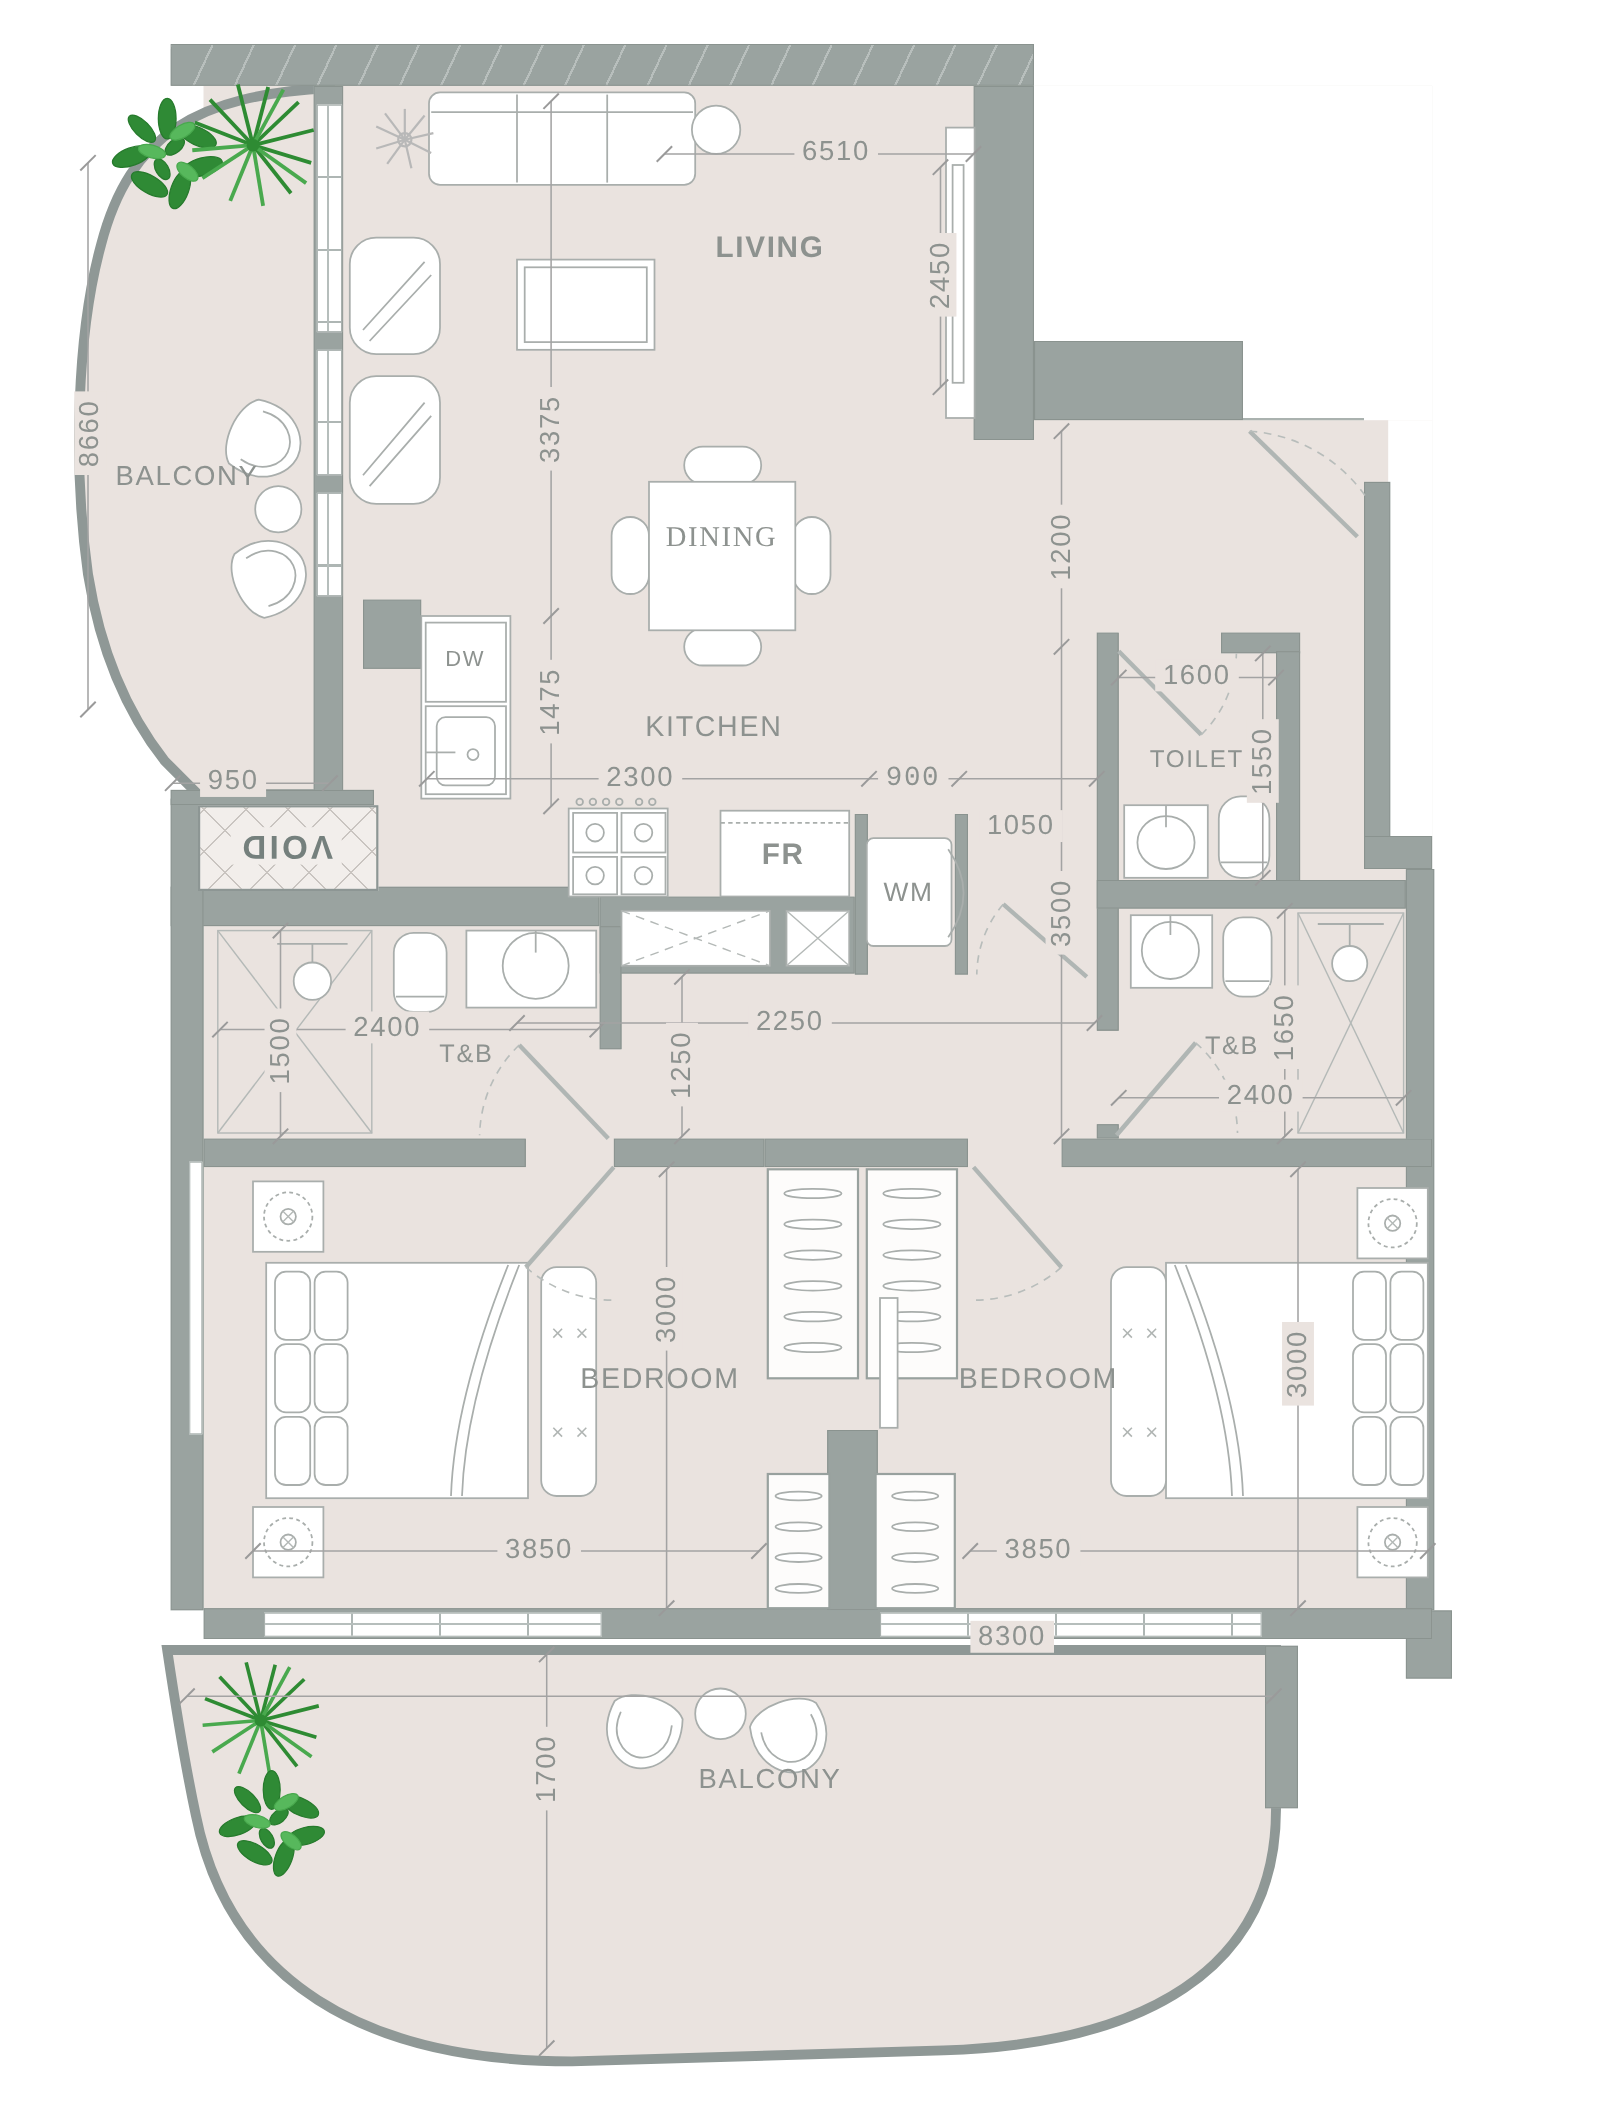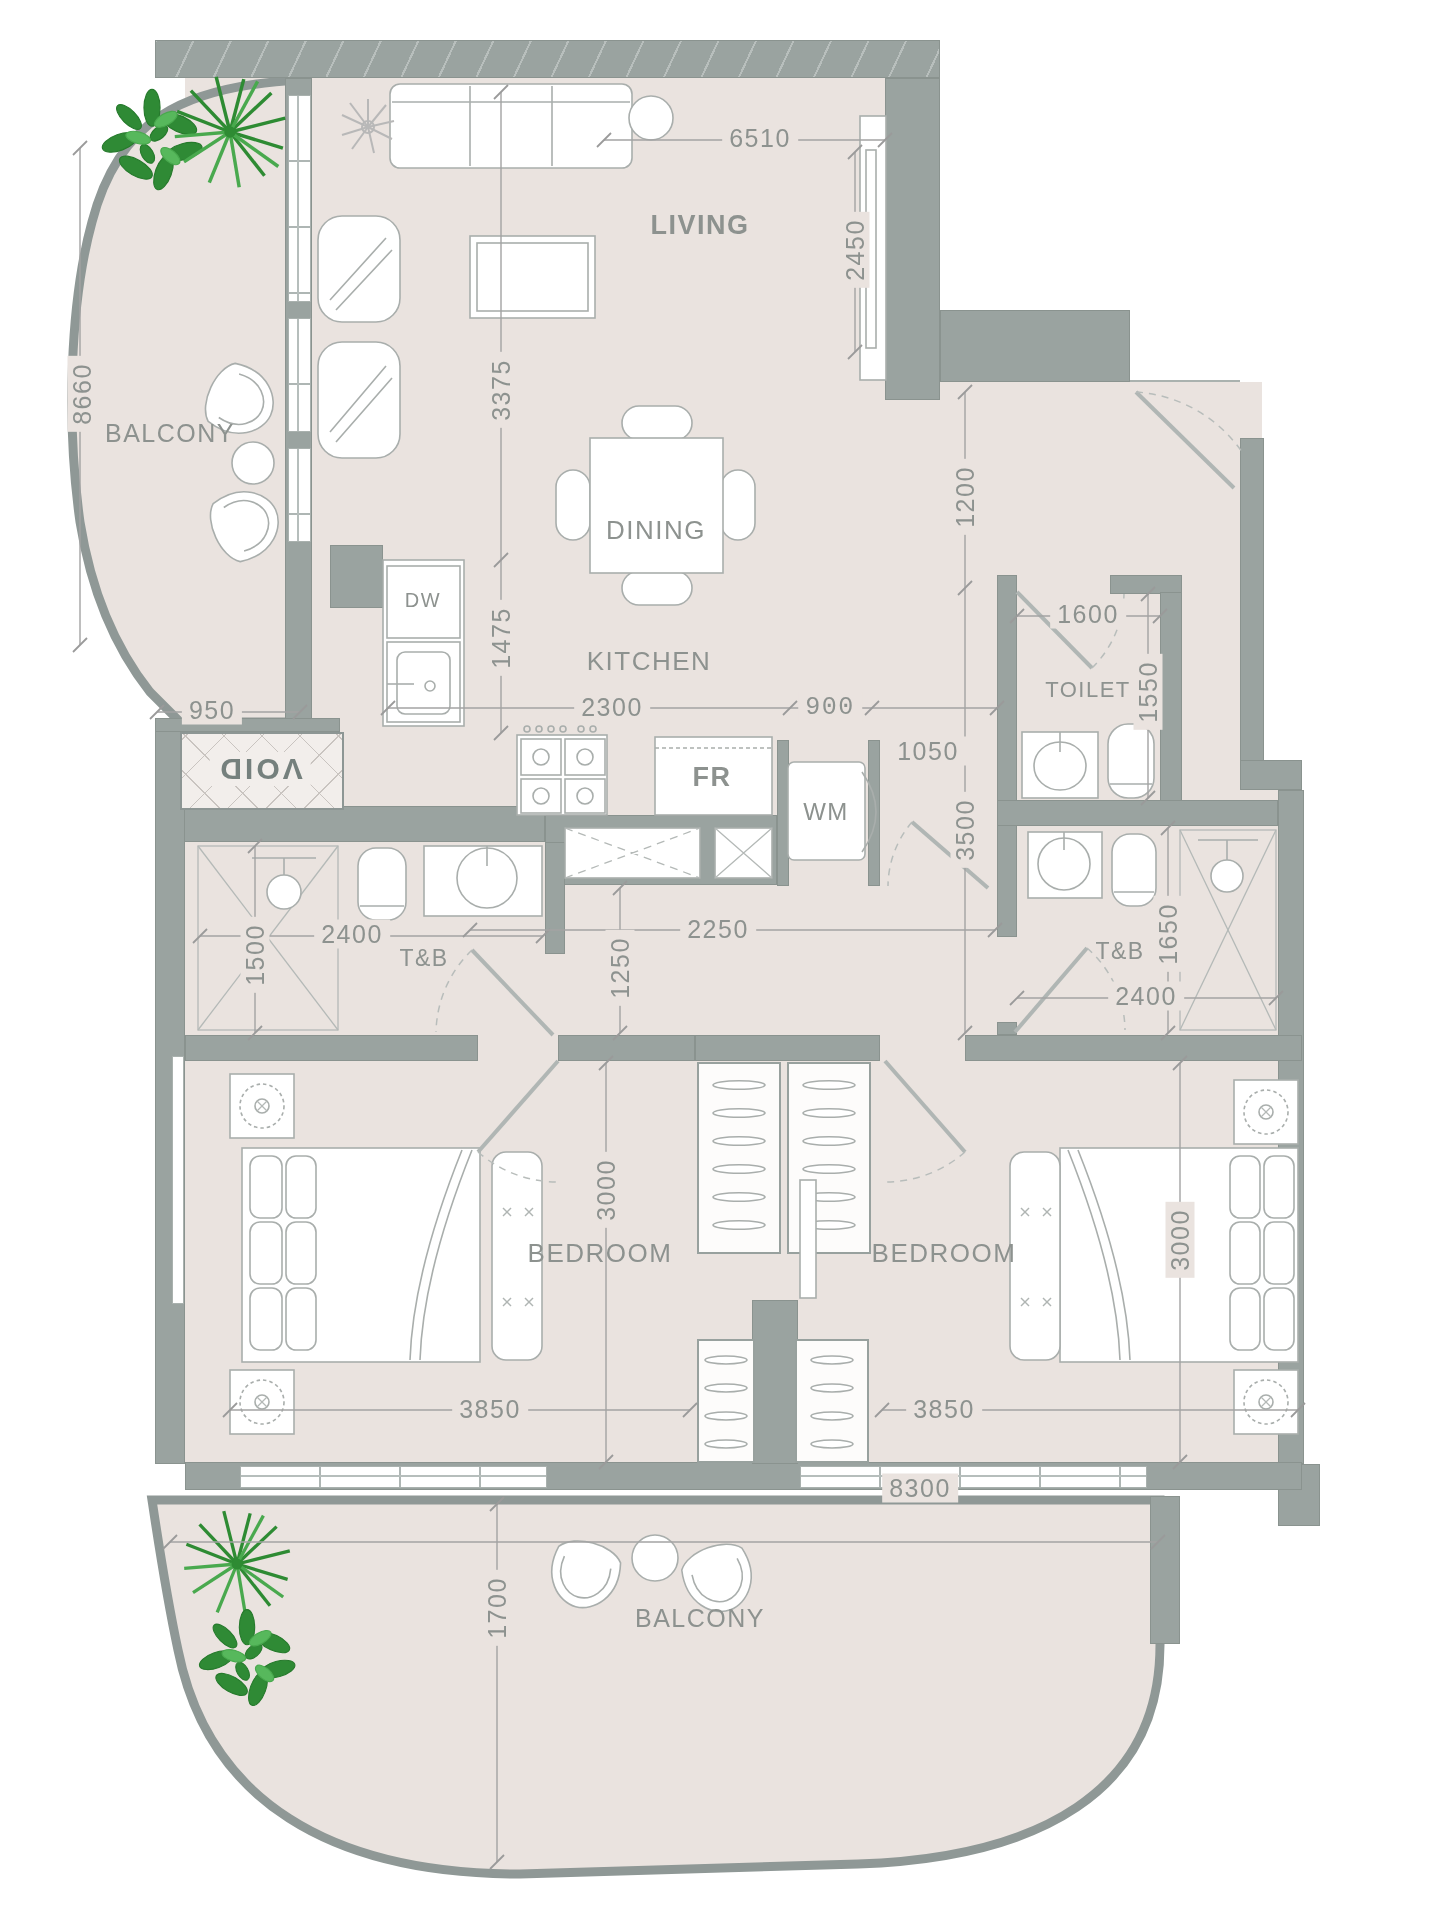--- a/index.html
+++ b/index.html
@@ -448,42 +448,42 @@
         <use href="#tk" x="170" y="1542"></use>
         <use href="#tk" x="1158" y="1542"></use>
       <line x1="497" y1="1504" x2="497" y2="1862" class="dim"></line>
         <use href="#tk" x="497" y="1504"></use>
         <use href="#tk" x="497" y="1862"></use>
     </g>
   </svg>
 
   <div class="lbl" style="left:170px;top:433px;">BALCONY</div>
   <div class="lbl s27" style="left:700px;top:225px;">LIVING</div>
-  <div class="lbl s26" style="left:656px;top:530px;">DINING</div>
+  <div class="lbl s26" style="left:656px;top:488px;font-family:Liberation Serif, serif;">DINING</div>
   <div class="lbl s26" style="left:649px;top:661px;">KITCHEN</div>
   <div class="lbl s22" style="left:1088px;top:690px;">TOILET</div>
   <div class="lbl s23" style="left:424px;top:958px;">T&amp;B</div>
   <div class="lbl s23" style="left:1120px;top:951px;">T&amp;B</div>
   <div class="lbl s26" style="left:600px;top:1253px;">BEDROOM</div>
   <div class="lbl s26" style="left:944px;top:1253px;">BEDROOM</div>
   <div class="lbl" style="left:700px;top:1618px;">BALCONY</div>
   <div class="lbl s30 r180" style="left:260px;top:769px;background:#f2eeeb;padding:0 8px;">VOID</div>
 
   <div class="lbl s20" style="left:423px;top:600px;">DW</div>
   <div class="lbl s27" style="left:712px;top:777px;">FR</div>
   <div class="lbl s24" style="left:826px;top:812px;">WM</div>
 
   <div class="lbl onln" style="left:760px;top:138px;">6510</div>
   <div class="lbl v onln" style="left:855px;top:250px;">2450</div>
   <div class="lbl v onln" style="left:82px;top:394px;">8660</div>
   <div class="lbl v onln" style="left:501px;top:390px;">3375</div>
   <div class="lbl v onln" style="left:501px;top:638px;">1475</div>
   <div class="lbl v onln" style="left:965px;top:497px;">1200</div>
   <div class="lbl v onln" style="left:965px;top:830px;">3500</div>
-  <div class="lbl onln" style="left:612px;top:707px;">2300</div>
+  <div class="lbl onln" style="left:582px;top:707px;">2300</div>
   <div class="lbl onln" style="left:830px;top:707px;font-family:Liberation Mono, monospace;">900</div>
   <div class="lbl onln" style="left:928px;top:705px;margin-top:46px;">1050</div>
   <div class="lbl onln" style="left:1088px;top:614px;">1600</div>
   <div class="lbl v onln" style="left:1148px;top:692px;">1550</div>
   <div class="lbl onln" style="left:212px;top:710px;">950</div>
   <div class="lbl onln" style="left:352px;top:934px;">2400</div>
   <div class="lbl v onln" style="left:255px;top:955px;">1500</div>
   <div class="lbl onln" style="left:718px;top:929px;">2250</div>
   <div class="lbl v onln" style="left:620px;top:968px;">1250</div>
   <div class="lbl v onln" style="left:1168px;top:934px;">1650</div>

